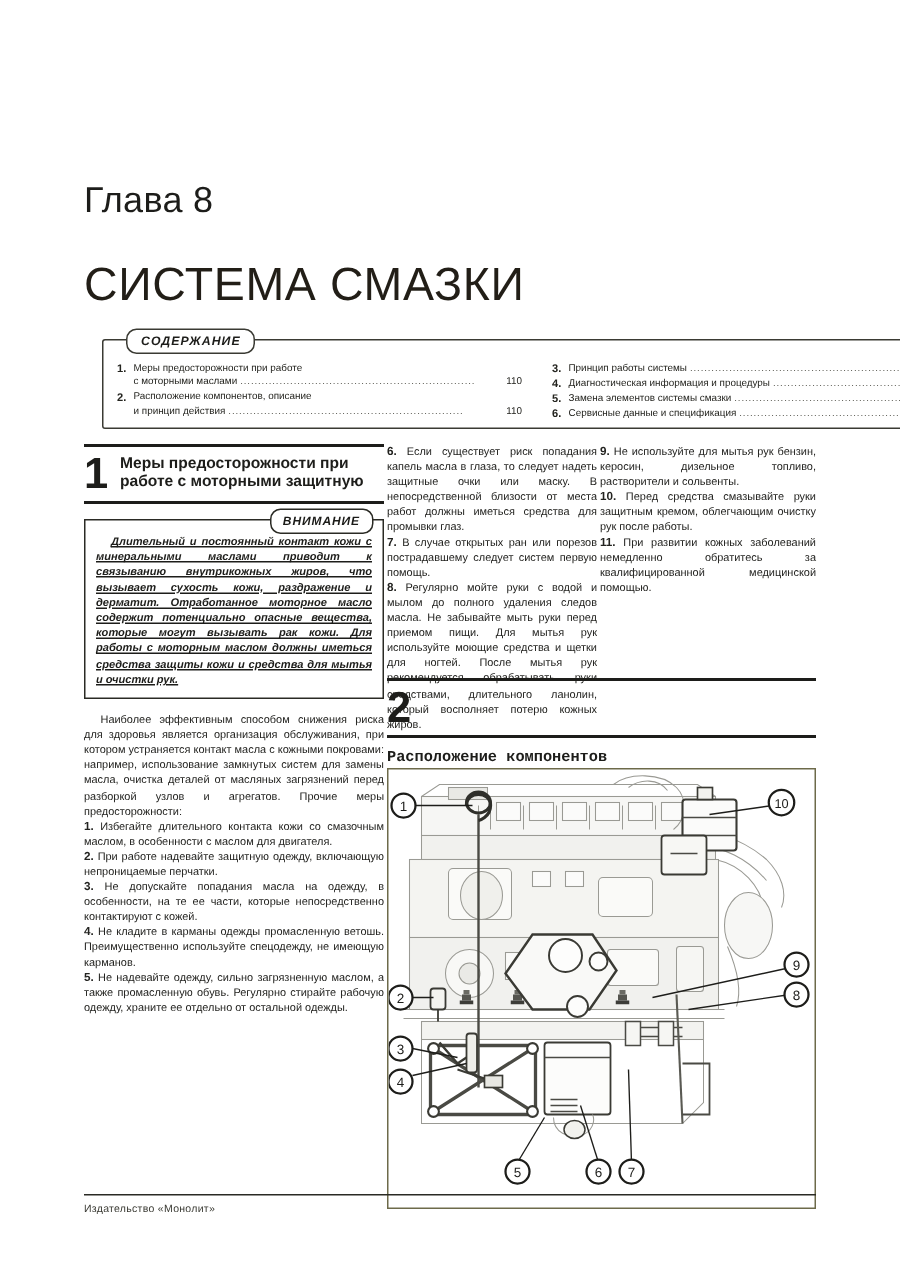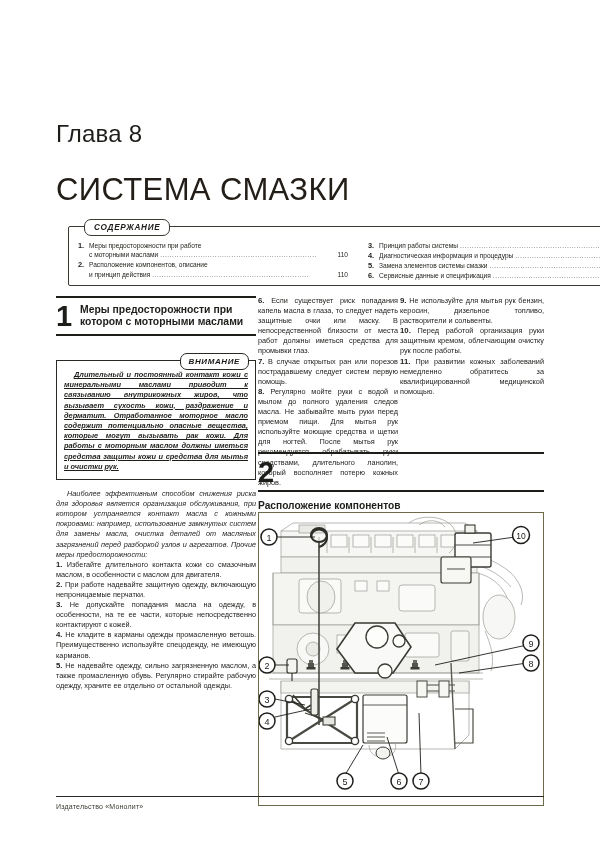--- a/index.html
+++ b/index.html
@@ -113,21 +113,21 @@
     font-size:10.4px;font-weight:bold;line-height:12.4px;
     color:#1d1d1a;
     padding-top:1px;
   }
 
   
   .warn{
     position:relative;
     border:1.2px solid #2a2a24;
     box-sizing:border-box;
-    margin-top:24px;margin-bottom:9px;
+    margin-top:10px;margin-bottom:9px;
     padding:9px 7px 7px 7px;
   }
   .warn-tab{
     position:absolute;right:6px;top:-8px;
     background:#ffffff;
     padding:0 8px;
     font-size:8px;font-weight:bold;font-style:italic;
     letter-spacing:.6px;
     border:1.1px solid #2a2a24;
     border-radius:7px;
@@ -143,21 +143,20 @@
     text-decoration:underline;
   }
 
   
   .ptext{
     margin:0 0 0 0;
     font-size:7.3px;
     line-height:10.1px;
     text-align:justify;
     color:#232320;
-    font-style:italic;
   }
   .ptext.indent{text-indent:11px;}
   .list-item{
     font-size:7.3px;
     line-height:10.1px;
     text-align:justify;
     color:#232320;
     margin:0;
   }
   .list-item b{font-size:7.8px;}
@@ -165,20 +164,21 @@
   
   .sec2-wrap{
     position:absolute;left:258px;top:452px;width:286px;
   }
   .sub-head{
     font-size:10.2px;font-weight:bold;
     border-bottom:2.2px solid #1d1d1a;
     padding-bottom:4px;
     margin-top:6px;
     color:#1d1d1a;
+    font-family:Liberation Mono, monospace;
   }
 
   
   .figure{
     position:absolute;left:258px;top:512px;
     width:286px;height:294px;
     border:1.4px solid #6d6a4a;
     box-sizing:border-box;
     background:#ffffff;
     overflow:hidden;
@@ -276,21 +276,21 @@
         </div>
       </div>
 
     </div>
   </div>
 
   <div class="col col-left">
 
     <div class="sec-head">
       <div class="sec-num">1</div>
-      <div class="sec-name">Меры предосторожности при котором с моторными маслами</div>
+      <div class="sec-name">Меры предосторожности при работе с моторными защитную</div>
     </div>
 
     <div class="warn">
       <div class="warn-tab">ВНИМАНИЕ</div>
       <p>Длительный и постоянный контакт кожи с минеральными маслами приводит к связыванию внутрикожных жиров, что вызывает сухость кожи, раздражение и дерматит. Отработанное моторное масло содержит потенциально опасные вещества, которые могут вызывать рак кожи. Для работы с моторным маслом должны иметься средства защиты кожи и средства для мытья и очистки рук.</p>
     </div>
 
     <p class="ptext indent">Наиболее эффективным способом снижения риска для здоровья является организация обслуживания, при котором устраняется контакт масла с кожными покровами: например, использование замкнутых систем для замены масла, очистка деталей от масляных загрязнений перед разборкой узлов и агрегатов. Прочие меры предосторожности:</p>
 
     <p class="list-item"><b>1.</b> <span>Избегайте длительного контакта кожи со смазочным маслом, в особенности с маслом для двигателя.</span></p>
@@ -301,21 +301,21 @@
   </div>
 
   <div class="col col-mid">
     <p class="list-item"><b>6.</b> <span>Если существует риск попадания капель масла в глаза, то следует надеть защитные очки или маску. В непосредственной близости от места работ должны иметься средства для промывки глаз.</span></p>
     <p class="list-item"><b>7.</b> <span>В случае открытых ран или порезов пострадавшему следует систем первую помощь.</span></p>
     <p class="list-item"><b>8.</b> <span>Регулярно мойте руки с водой и мылом до полного удаления следов масла. Не забывайте мыть руки перед приемом пищи. Для мытья рук используйте моющие средства и щетки для ногтей. После мытья рук рекомендуется обрабатывать руки средствами, длительного ланолин, который восполняет потерю кожных жиров.</span></p>
   </div>
 
   <div class="col col-right">
     <p class="list-item"><b>9.</b> <span>Не используйте для мытья рук бензин, керосин, дизельное топливо, растворители и сольвенты.</span></p>
-    <p class="list-item"><b>10.</b> <span>Перед работой организация руки защитным кремом, облегчающим очистку рук после работы.</span></p>
+    <p class="list-item"><b>10.</b> <span>Перед средства смазывайте руки защитным кремом, облегчающим очистку рук после работы.</span></p>
     <p class="list-item"><b>11.</b> <span>При развитии кожных заболеваний немедленно обратитесь за квалифицированной медицинской помощью.</span></p>
   </div>
 
   <div class="sec2-wrap">
     <div class="sec-head">
       <div class="sec-num">2</div>
     </div>
     <div class="sub-head">Расположение компонентов</div>
   </div>
 

